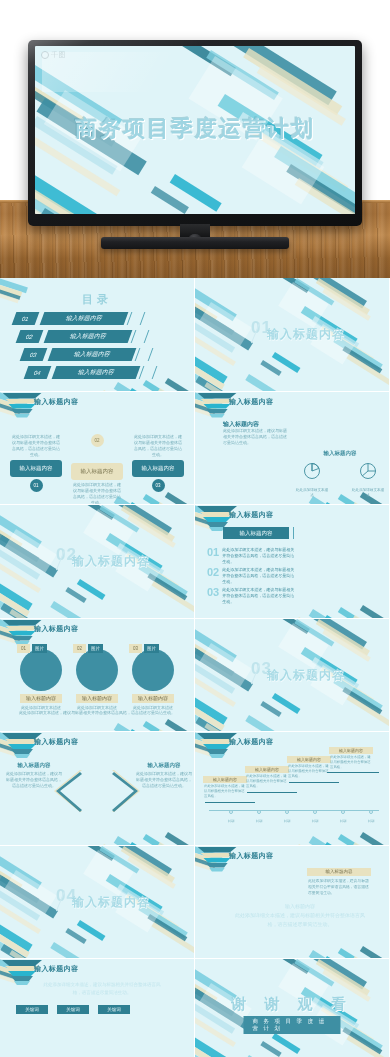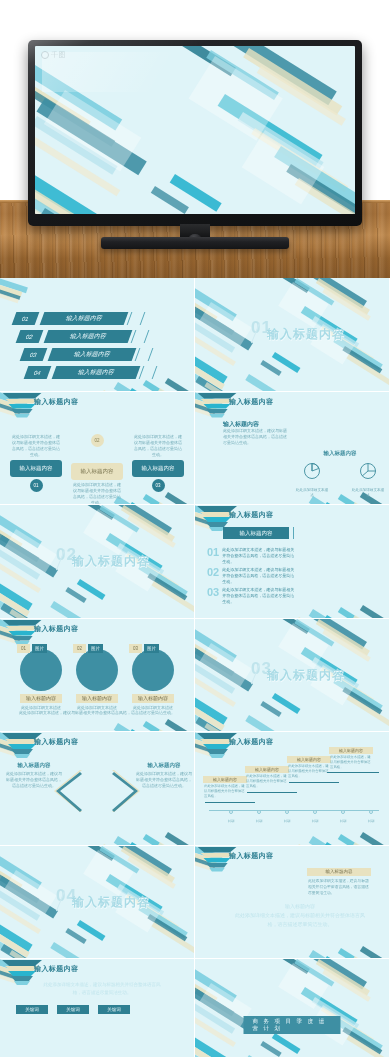--- a/index.html
+++ b/index.html
@@ -182,20 +182,21 @@
             <div class="bar" style="left: 120px; top: 140px; width: 40px; height: 8px; background: rgb(62, 143, 163); opacity: 0.8; transform: rotate(32deg);"></div>
             <div class="bar" style="left: 30px; top: 44px; width: 90px; height: 40px; background: rgba(255, 255, 255, 0.34); transform: rotate(32deg); position: absolute;"></div>
             <div class="bar" style="left: 180px; top: 10px; width: 80px; height: 50px; background: rgba(255, 255, 255, 0.34); transform: rotate(32deg); position: absolute;"></div>
             <div class="bar" style="left: 230px; top: 84px; width: 70px; height: 44px; background: rgba(255, 255, 255, 0.34); transform: rotate(32deg); position: absolute;"></div>
           </div>
         <div class="watermark">
           <span class="wm-ring"></span>
           <span class="wm-txt">千图</span>
         </div>
         <div class="title-wrap">
+          <div class="main-title">商务项目季度运营计划</div>
         </div>
         <div class="tv-glare"></div>
       </div>
       <div class="tv-stand-neck"></div>
       <div class="tv-stand-knob"></div>
       <div class="tv-stand-base"></div>
     </div>
   </div>
 
   <div class="grid">
@@ -206,20 +207,21 @@
           <div class="bar" style="left: -12px; top: 3px; width: 36px; height: 5px; background: rgb(232, 226, 192); opacity: 0.85; transform: rotate(18deg);"></div>
           <div class="bar" style="left: -8px; top: 9px; width: 30px; height: 4px; background: rgb(46, 127, 146); opacity: 0.8; transform: rotate(18deg);"></div>
           <div class="bar" style="left: -4px; top: 14px; width: 24px; height: 4px; background: rgb(240, 234, 208); opacity: 0.7; transform: rotate(18deg);"></div>
           <div class="bar" style="left: 118px; top: 104px; width: 60px; height: 8px; background: rgb(127, 208, 224); opacity: 0.95; transform: rotate(32deg);"></div>
           <div class="bar" style="left: 132px; top: 110px; width: 54px; height: 6px; background: rgb(41, 180, 206); opacity: 0.9; transform: rotate(32deg);"></div>
           <div class="bar" style="left: 146px; top: 102px; width: 46px; height: 6px; background: rgb(86, 194, 214); opacity: 0.85; transform: rotate(32deg);"></div>
           <div class="bar" style="left: 160px; top: 110px; width: 40px; height: 6px; background: rgb(240, 234, 208); opacity: 0.8; transform: rotate(32deg);"></div>
           <div class="bar" style="left: 168px; top: 100px; width: 34px; height: 6px; background: rgb(46, 127, 146); opacity: 0.85; transform: rotate(32deg);"></div>
           <div class="bar" style="left: 104px; top: 112px; width: 40px; height: 6px; background: rgb(232, 226, 192); opacity: 0.8; transform: rotate(32deg);"></div>
         </div>
+      <div class="toc-h">目录</div>
       <div class="toc-row" style="left:14px;top:34px;width:130px;">
         <span class="toc-num">01</span>
         <span class="toc-lbl">输入标题内容</span>
         <span class="toc-tail"></span>
       </div>
       <div class="toc-row" style="left:18px;top:52px;width:130px;">
         <span class="toc-num">02</span>
         <span class="toc-lbl">输入标题内容</span>
         <span class="toc-tail"></span>
       </div>
@@ -723,17 +725,18 @@
           <div class="bar" style="left: 142px; top: 58px; width: 54px; height: 7px; background: rgb(127, 208, 224); opacity: 0.85; transform: rotate(32deg);"></div>
           <div class="bar" style="left: 150px; top: 68px; width: 44px; height: 5px; background: rgb(46, 127, 146); opacity: 0.8; transform: rotate(32deg);"></div>
           <div class="bar" style="left: 154px; top: 76px; width: 52px; height: 5px; background: rgb(232, 226, 192); opacity: 0.7; transform: rotate(32deg);"></div>
           <div class="bar" style="left: 80px; top: 74px; width: 30px; height: 6px; background: rgb(41, 180, 206); opacity: 0.9; transform: rotate(32deg);"></div>
           <div class="bar" style="left: 68px; top: 82px; width: 22px; height: 5px; background: rgb(62, 143, 163); opacity: 0.8; transform: rotate(32deg);"></div>
           <div class="bar" style="left: 54px; top: 96px; width: 40px; height: 7px; background: rgb(127, 208, 224); opacity: 0.85; transform: rotate(32deg);"></div>
           <div class="bar" style="position: absolute; left: 16px; top: 24px; width: 48px; height: 22px; background: rgba(255, 255, 255, 0.34); transform: rotate(32deg);"></div>
           <div class="bar" style="position: absolute; left: 98px; top: 4px; width: 42px; height: 28px; background: rgba(255, 255, 255, 0.34); transform: rotate(32deg);"></div>
           <div class="bar" style="position: absolute; left: 128px; top: 46px; width: 38px; height: 24px; background: rgba(255, 255, 255, 0.34); transform: rotate(32deg);"></div>
         </div>
+      <div class="th-main">谢 谢 观 看</div>
       <div class="th-sub">商 务 项 目 季 度 运 营 计 划</div>
     </div>
 
   </div>
 </div>
 
 </body></html>

